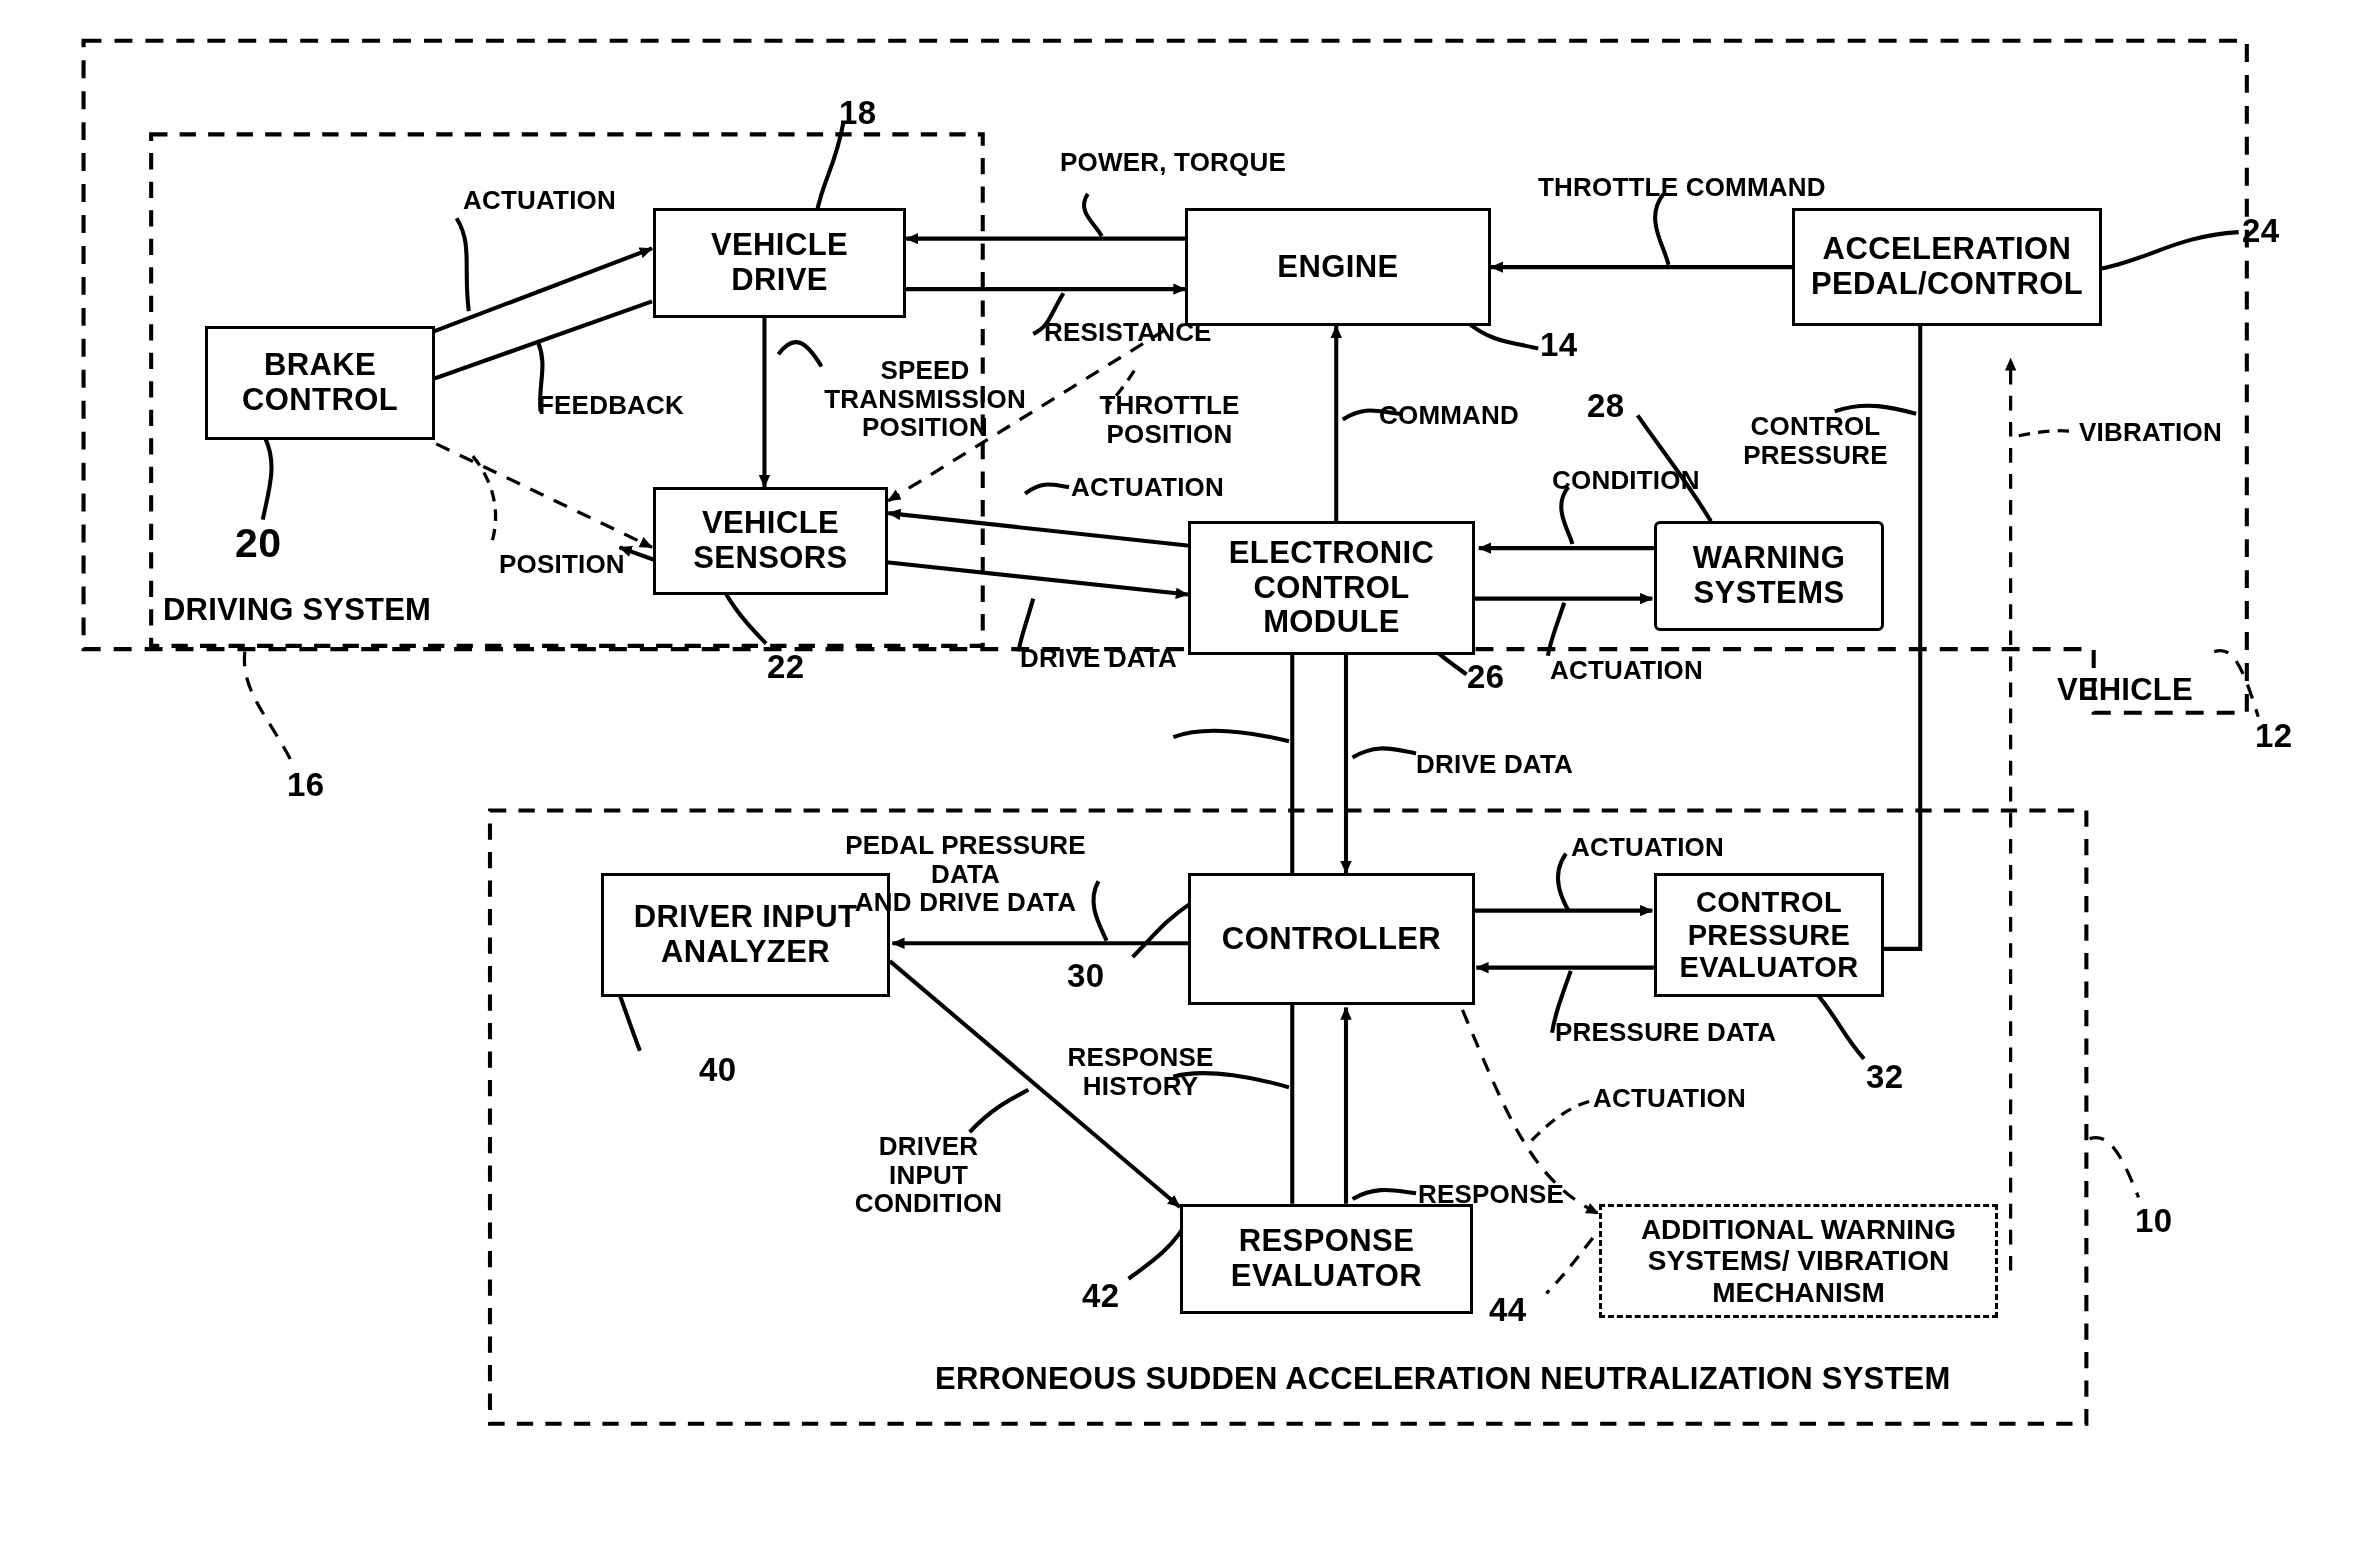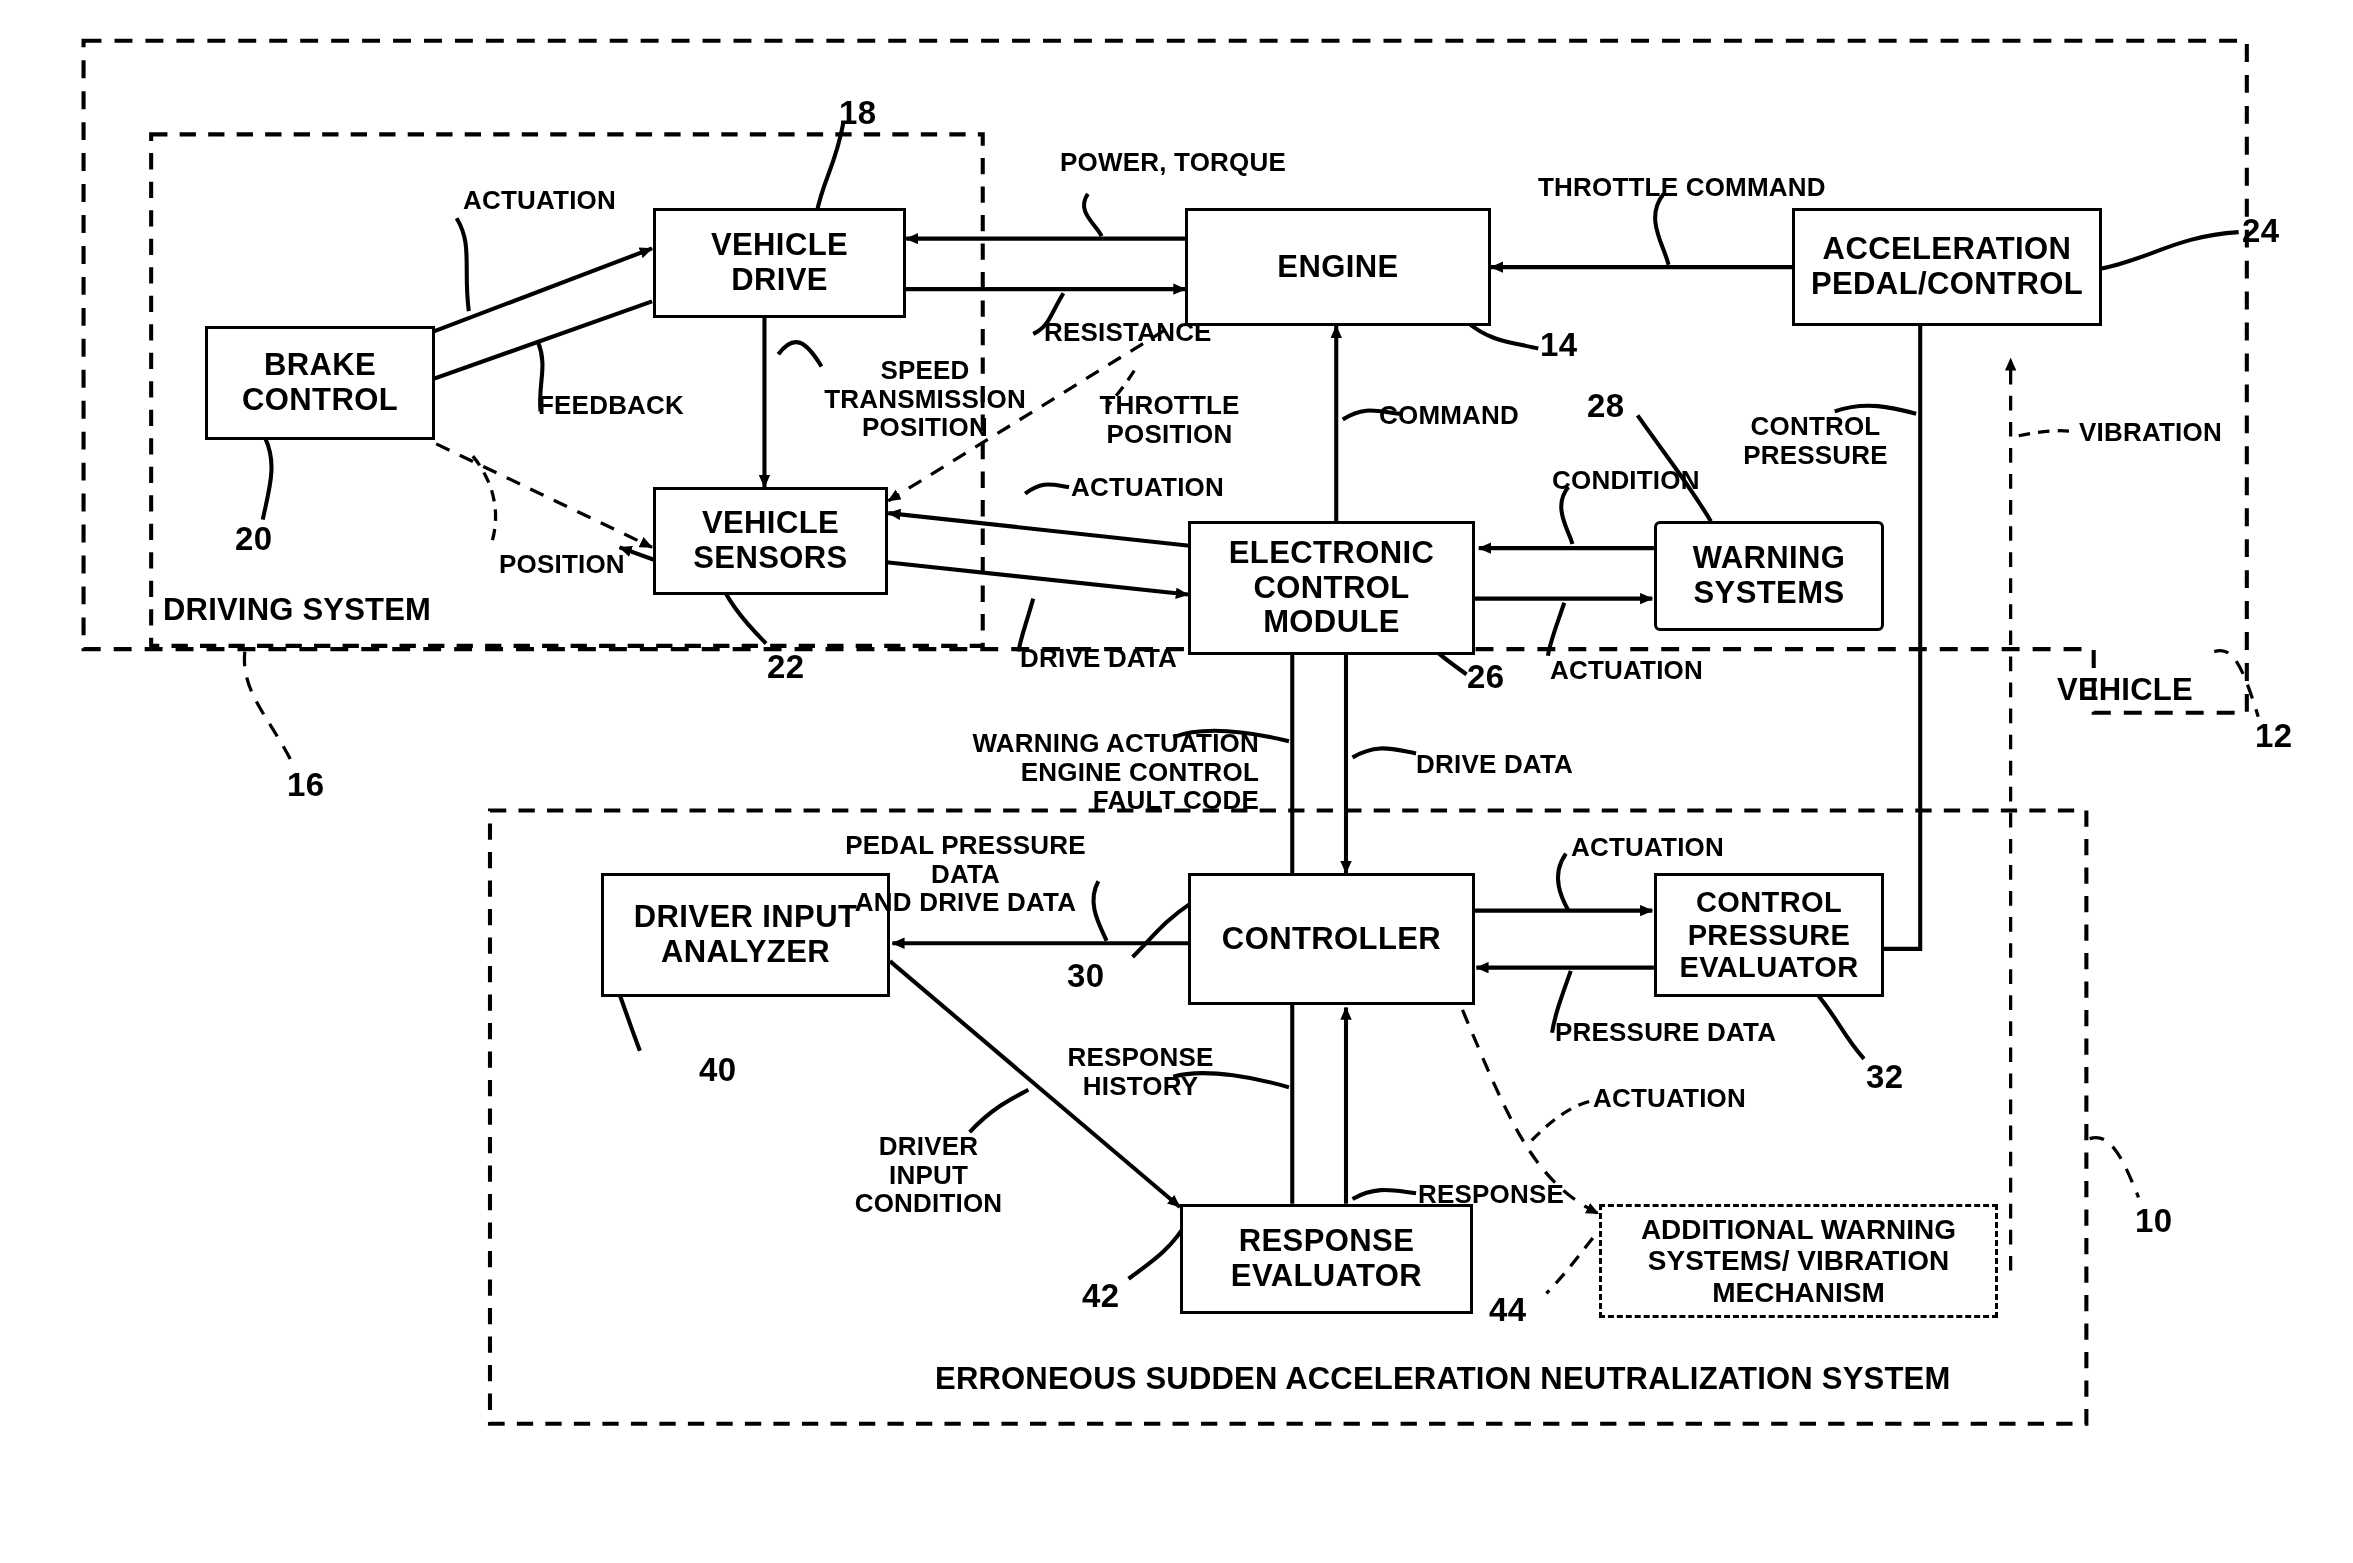--- a/index.html
+++ b/index.html
@@ -275,23 +275,20 @@
   <div class="lbl" style="left:1552px;top:466px;font-size:26px;">CONDITION</div>
 
   <div class="lbl" style="left:499px;top:550px;font-size:26px;">POSITION</div>
 
   <div class="lbl" style="left:1071px;top:473px;font-size:26px;">ACTUATION</div>
 
   <div class="lbl" style="left:1020px;top:644px;font-size:26px;">DRIVE DATA</div>
 
   <div class="lbl" style="left:1550px;top:656px;font-size:26px;">ACTUATION</div>
 
-  <div class="lbl r" style="left:933px;top:729px;width:326px;font-size:26px;">WARNING ACTUATION
-ENGINE CONTROL
-FAULT CODE</div>
 
   <div class="lbl" style="left:1416px;top:750px;font-size:26px;">DRIVE DATA</div>
 
   <div class="lbl c" style="left:815px;top:831px;width:301px;font-size:26px;">PEDAL PRESSURE DATA
 AND DRIVE DATA</div>
 
   <div class="lbl" style="left:1571px;top:833px;font-size:26px;">ACTUATION</div>
 
   <div class="lbl" style="left:1555px;top:1018px;font-size:26px;">PRESSURE DATA</div>
 
@@ -300,21 +297,21 @@
 
   <div class="lbl c" style="left:839px;top:1132px;width:179px;font-size:26px;">DRIVER
 INPUT
 CONDITION</div>
 
   <div class="lbl" style="left:1418px;top:1180px;font-size:26px;">RESPONSE</div>
 
   <div class="lbl" style="left:1593px;top:1084px;font-size:26px;">ACTUATION</div>
 
   <div class="refnum" style="left:839px;top:94px;font-size:33px;">18</div>
-  <div class="refnum" style="left:235px;top:520px;font-size:33px;">20</div>
+  <div class="refnum" style="left:235px;top:520px;font-size:41px;">20</div>
   <div class="refnum" style="left:767px;top:648px;font-size:33px;">22</div>
   <div class="refnum" style="left:1540px;top:326px;font-size:33px;">14</div>
   <div class="refnum" style="left:2242px;top:212px;font-size:33px;">24</div>
   <div class="refnum" style="left:1467px;top:658px;font-size:33px;">26</div>
   <div class="refnum" style="left:1587px;top:387px;font-size:33px;">28</div>
   <div class="refnum" style="left:1067px;top:957px;font-size:33px;">30</div>
   <div class="refnum" style="left:1866px;top:1058px;font-size:33px;">32</div>
   <div class="refnum" style="left:699px;top:1051px;font-size:33px;">40</div>
   <div class="refnum" style="left:1074px;top:1277px;font-size:33px;margin-left:8px;">42</div>
   <div class="refnum" style="left:1489px;top:1291px;font-size:33px;">44</div>

